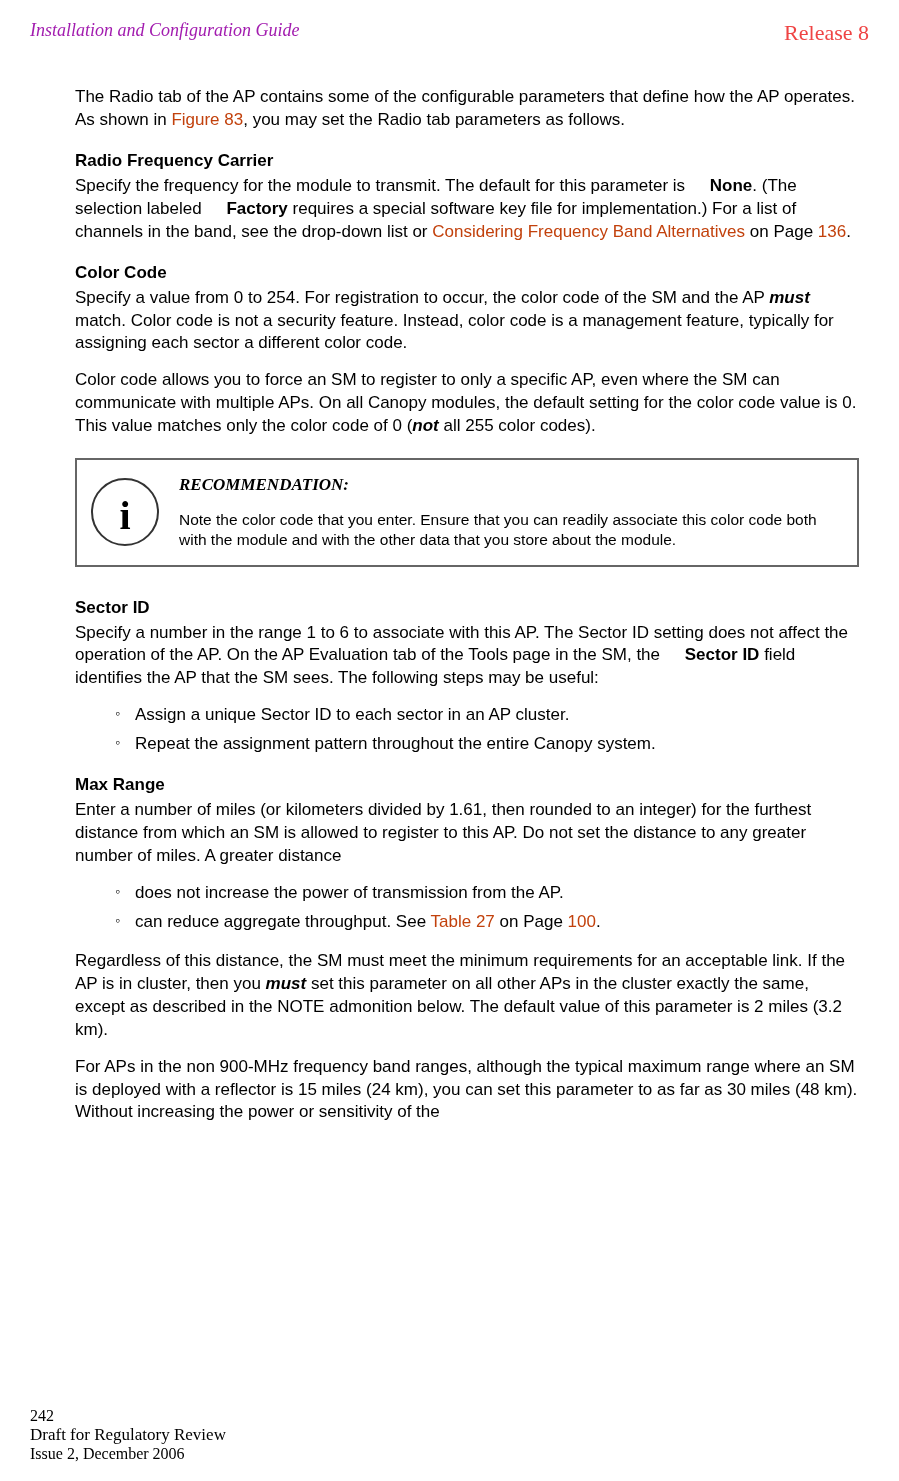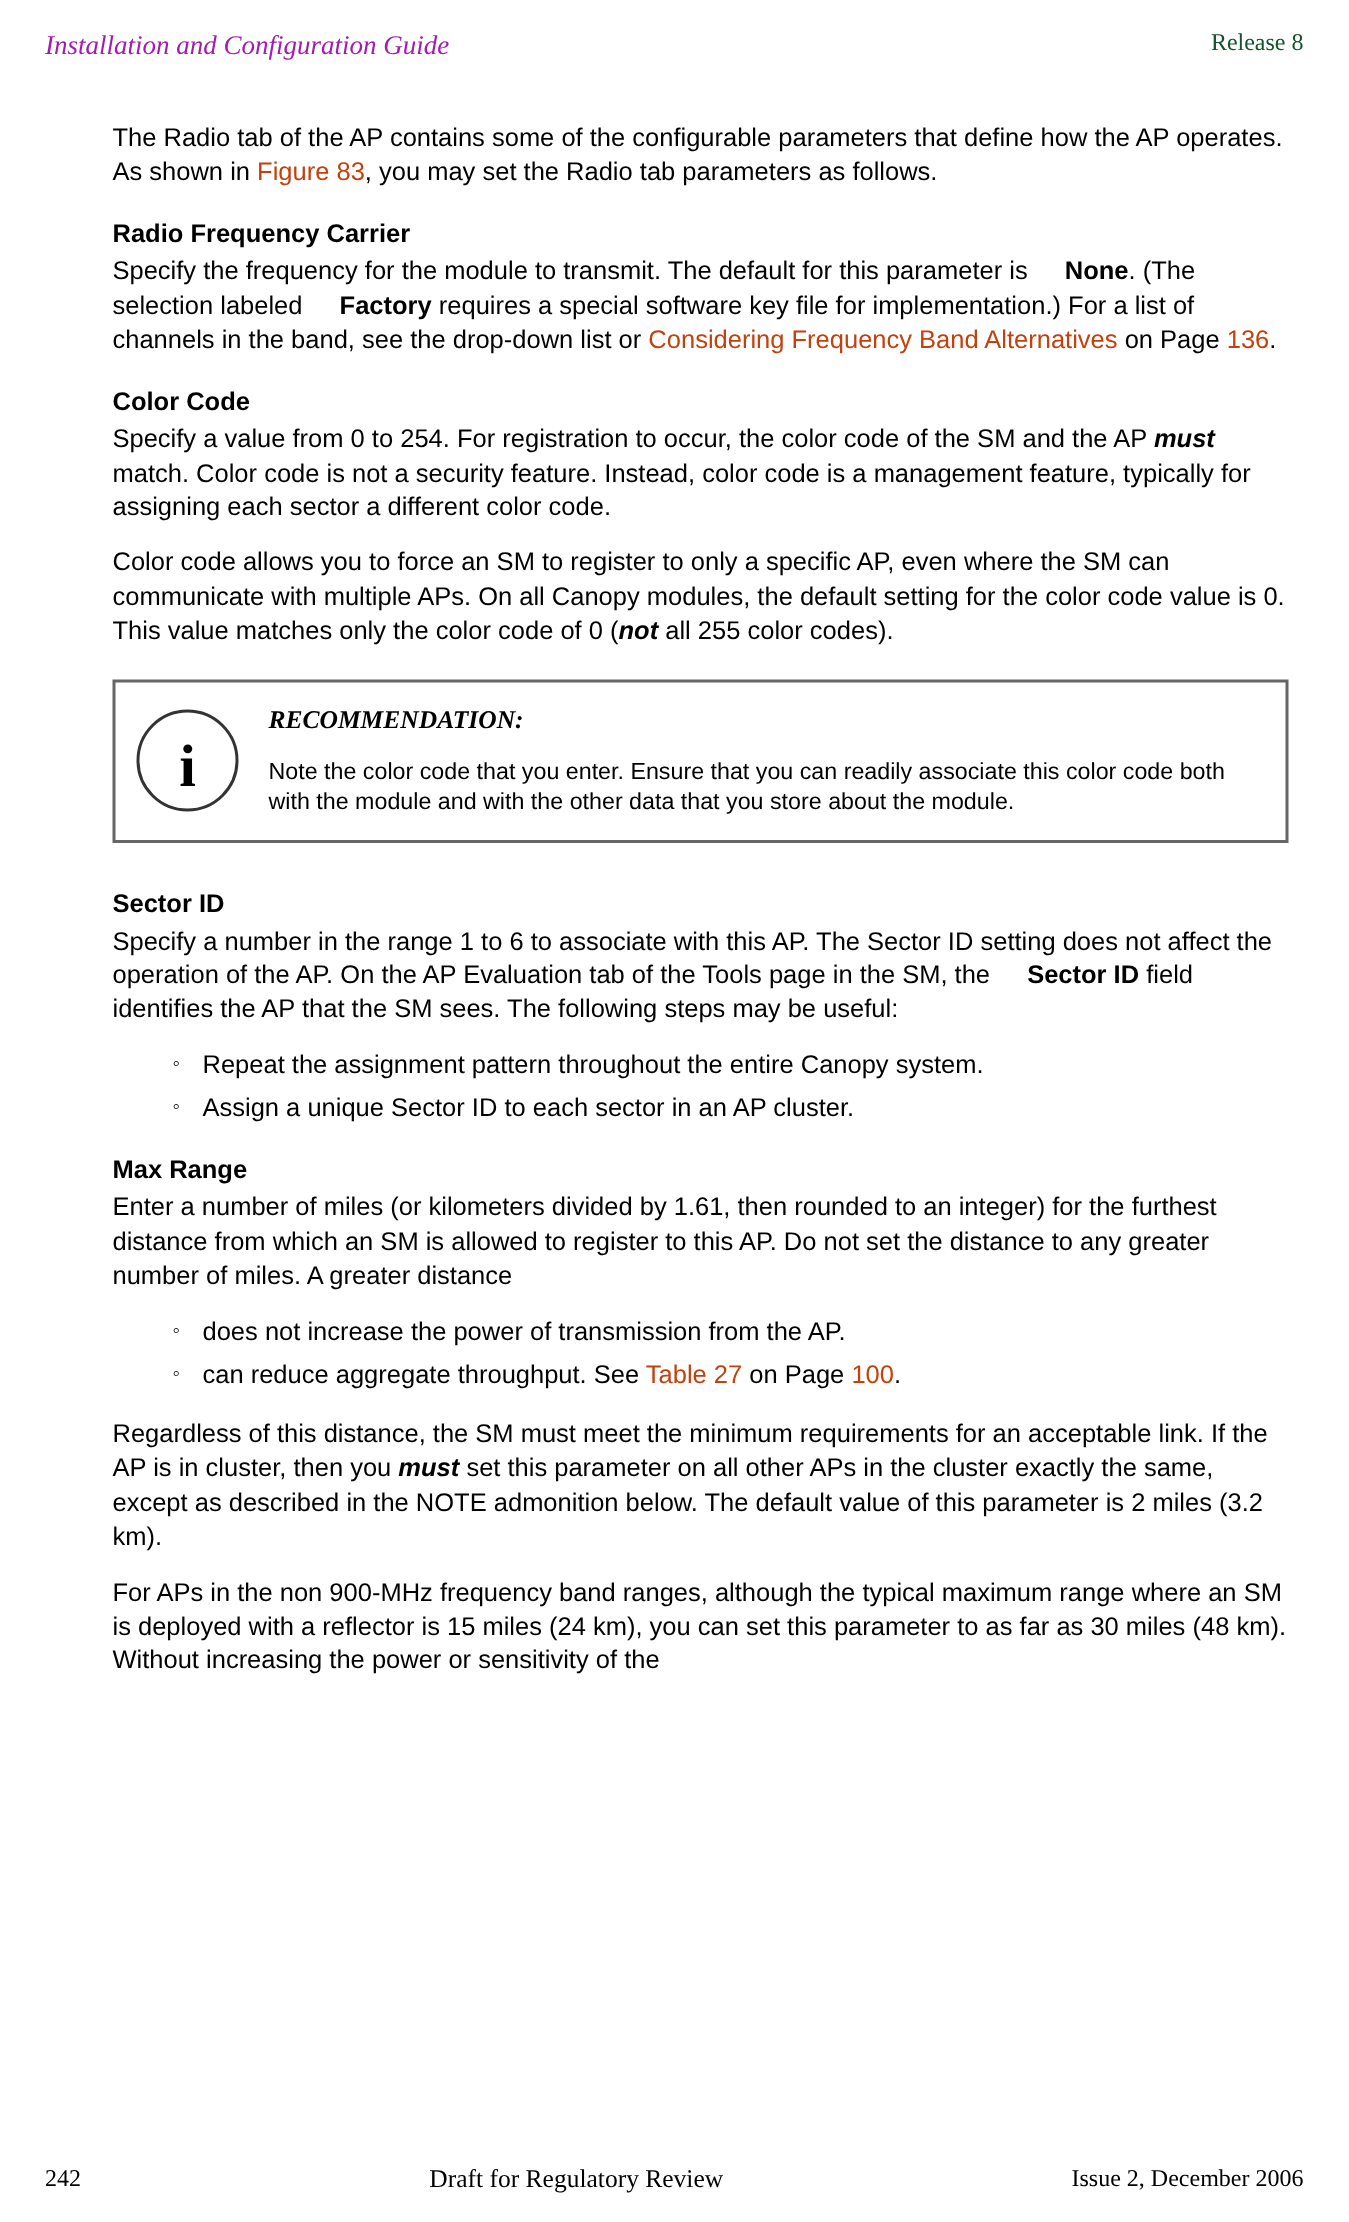--- a/index.html
+++ b/index.html
@@ -21,22 +21,22 @@
     justify-content: space-between;
     font-family: "Palatino Linotype", Palatino, serif;
     font-style: italic;
     margin-bottom: 40px;
   }
   .header-left {
     color: #a21caf;
     font-size: 18px;
   }
   .header-right {
-    color: #14532d;
-    font-size: 16px;
+    color: #ef4444;
+    font-size: 22px;
     font-style: normal;
     font-family: "Palatino Linotype", Palatino, serif;
   }
   .content {
     margin-left: 45px;
     margin-right: 10px;
     font-size: 17px;
     line-height: 1.35;
   }
   .content p { margin: 0 0 14px 0; }
@@ -103,23 +103,24 @@
     font-size: 17px;
     margin-bottom: 14px;
   }
   .footer {
     position: absolute;
     bottom: 18px;
     left: 30px;
     right: 30px;
     display: flex;
     justify-content: space-between;
-    align-items: center;
+    align-items: flex-start;
     font-family: "Palatino Linotype", Palatino, serif;
     font-size: 16px;
+    flex-direction: column;
   }
   .footer-center { font-size: 17px; }
 </style>
 </head>
 <body>
 
 <div class="page">
 
   <div class="header">
     <span class="header-left">Installation and Configuration Guide</span>
@@ -153,22 +154,22 @@
         <div class="callout-title">RECOMMENDATION:</div>
         <div>Note the color code that you enter. Ensure that you can readily associate this color code both with the module and with the other data that you store about the module.</div>
       </div>
     </div>
 
     <div class="section-head">Sector ID</div>
     <p>
       <span>Specify a number in the range 1 to 6 to associate with this AP. The Sector ID setting does not affect the operation of the AP. On the AP Evaluation tab of the Tools page in the SM, the </span><span class="bold">Sector ID</span><span> field identifies the AP that the SM sees. The following steps may be useful:</span>
     </p>
     <ul class="small-bullets">
+      <li>Assign a unique Sector ID to each sector in an AP cluster.</li>
       <li>Repeat the assignment pattern throughout the entire Canopy system.</li>
-      <li>Assign a unique Sector ID to each sector in an AP cluster.</li>
     </ul>
 
     <div class="section-head">Max Range</div>
     <p>Enter a number of miles (or kilometers divided by 1.61, then rounded to an integer) for the furthest distance from which an SM is allowed to register to this AP. Do not set the distance to any greater number of miles. A greater distance</p>
     <ul class="small-bullets">
       <li>does not increase the power of transmission from the AP.</li>
       <li>
         <span>can reduce aggregate throughput. See </span><span class="link">Table 27</span><span> on Page </span><span class="link">100</span><span>.</span>
       </li>
     </ul>

